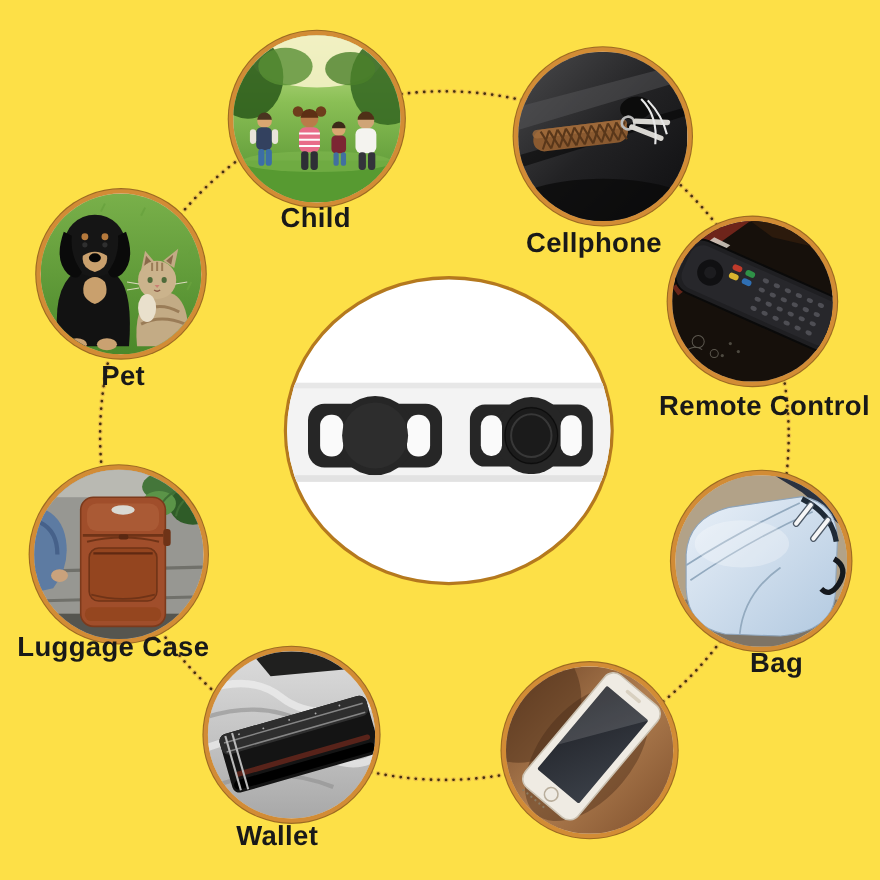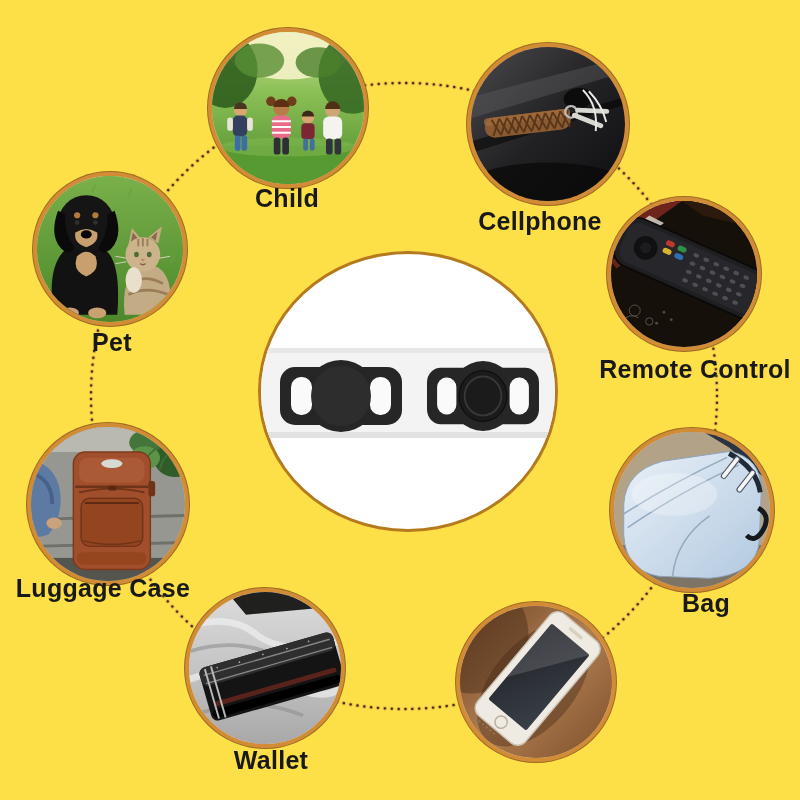--- a/index.html
+++ b/index.html
@@ -28,21 +28,21 @@
   .n-luggage{left:27px;top:423px;width:162px;height:162px;}
   .n-pet{left:33px;top:172px;width:154px;height:154px;}
   
   .lbl{position:absolute;transform:translateX(-50%);font-weight:700;font-size:25px;color:#191919;
        white-space:nowrap;z-index:4;letter-spacing:0.3px;}
   .l-child{left:287px;top:184px;}
   .l-keychain{left:540px;top:207px;}
   .l-remote{left:679px;top:355px;margin-left:16px;}
   .l-bag{left:687px;top:589px;margin-left:19px;}
   .l-cellphone{left:530px;top:754px;}
-  .l-wallet{left:271px;top:746px;}
+  .l-wallet{left:252px;top:746px;}
   .l-luggage{left:103px;top:574px;}
   .l-pet{left:112px;top:328px;}
 </style>
 </head>
 <body>
 
 <div class="stage">
 
   <svg class="ring-svg" width="800" height="800" viewBox="0 0 800 800" aria-hidden="true">
     <circle cx="404" cy="396" r="313" fill="none" stroke="#d79f4f" stroke-width="4.6" stroke-dasharray="0.1 6.8" stroke-linecap="round" opacity="0.55"></circle>

